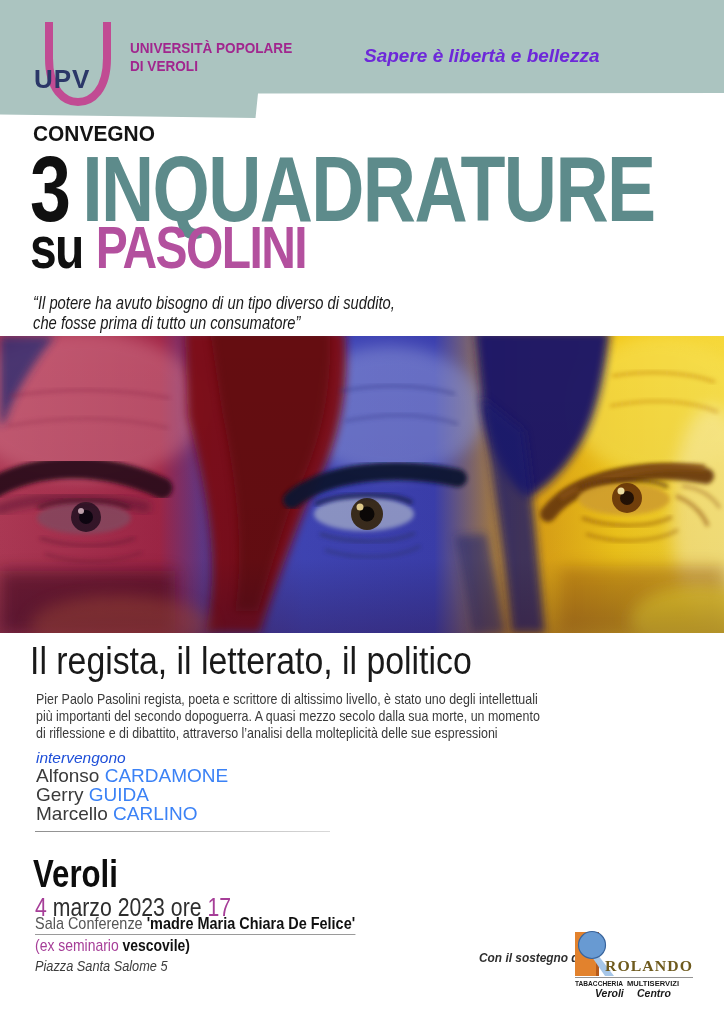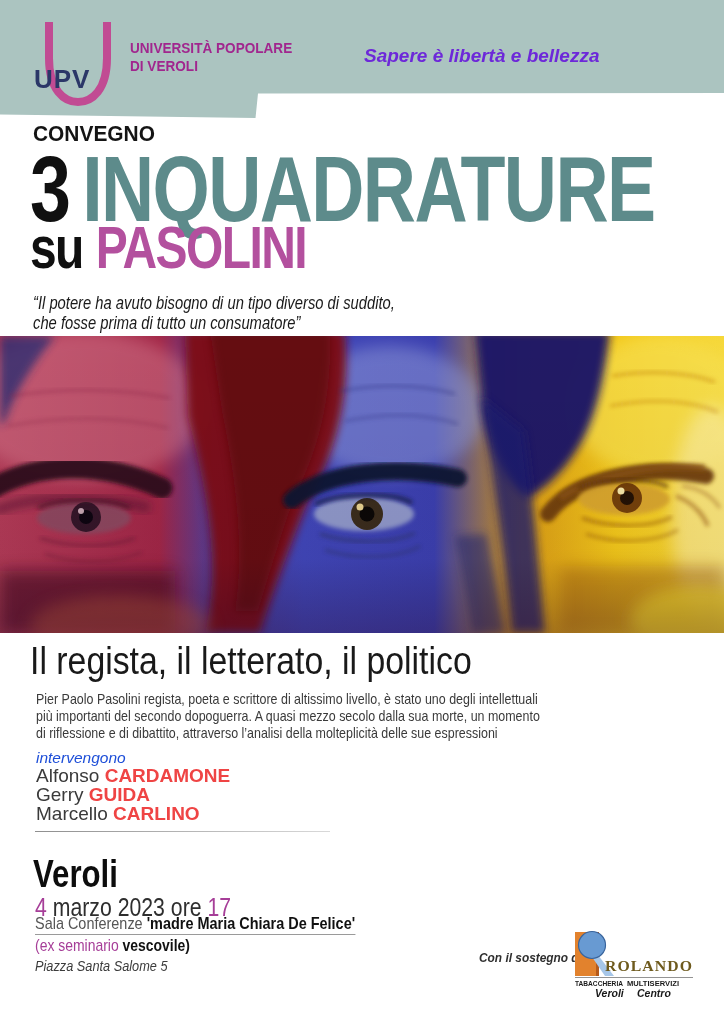--- a/index.html
+++ b/index.html
@@ -35,21 +35,21 @@
   
   .heading{left:30px;top:640px;font-size:38px;font-weight:400;color:#191919;
            transform:scaleX(.89);transform-origin:0 0;white-space:nowrap;}
   .body{left:36px;top:690px;font-size:15px;line-height:17px;color:#3a3a3a;
         transform:scaleX(.83);transform-origin:0 0;white-space:nowrap;}
 
   
   .spk{left:36px;top:749px;}
   .spk-label{font-size:15.5px;font-style:italic;color:#1d4ed8;line-height:17px;}
   .spk-row{font-size:19px;line-height:19px;color:#3a3a3a;white-space:nowrap;}
-  .spk-last{font-weight:700;color:#ef4444;}
+  .spk-last{font-weight:400;color:#3b82f6;}
   .divider{left:35px;top:831px;width:295px;height:1px;
            background:linear-gradient(to right,#8f8f8f,#d9d9d9);}
 
   
   .city{left:33px;top:853px;font-size:38px;font-weight:700;color:#0d0d0d;
         transform:scaleX(.82);transform-origin:0 0;}
   .date{left:35px;top:893px;font-size:25px;color:#2e2e2e;
         transform:scaleX(.85);transform-origin:0 0;white-space:nowrap;}
   .acc{color:#a63e98;}
   .venue{left:35px;top:914px;font-size:17px;color:#555;transform:scaleX(.85);

